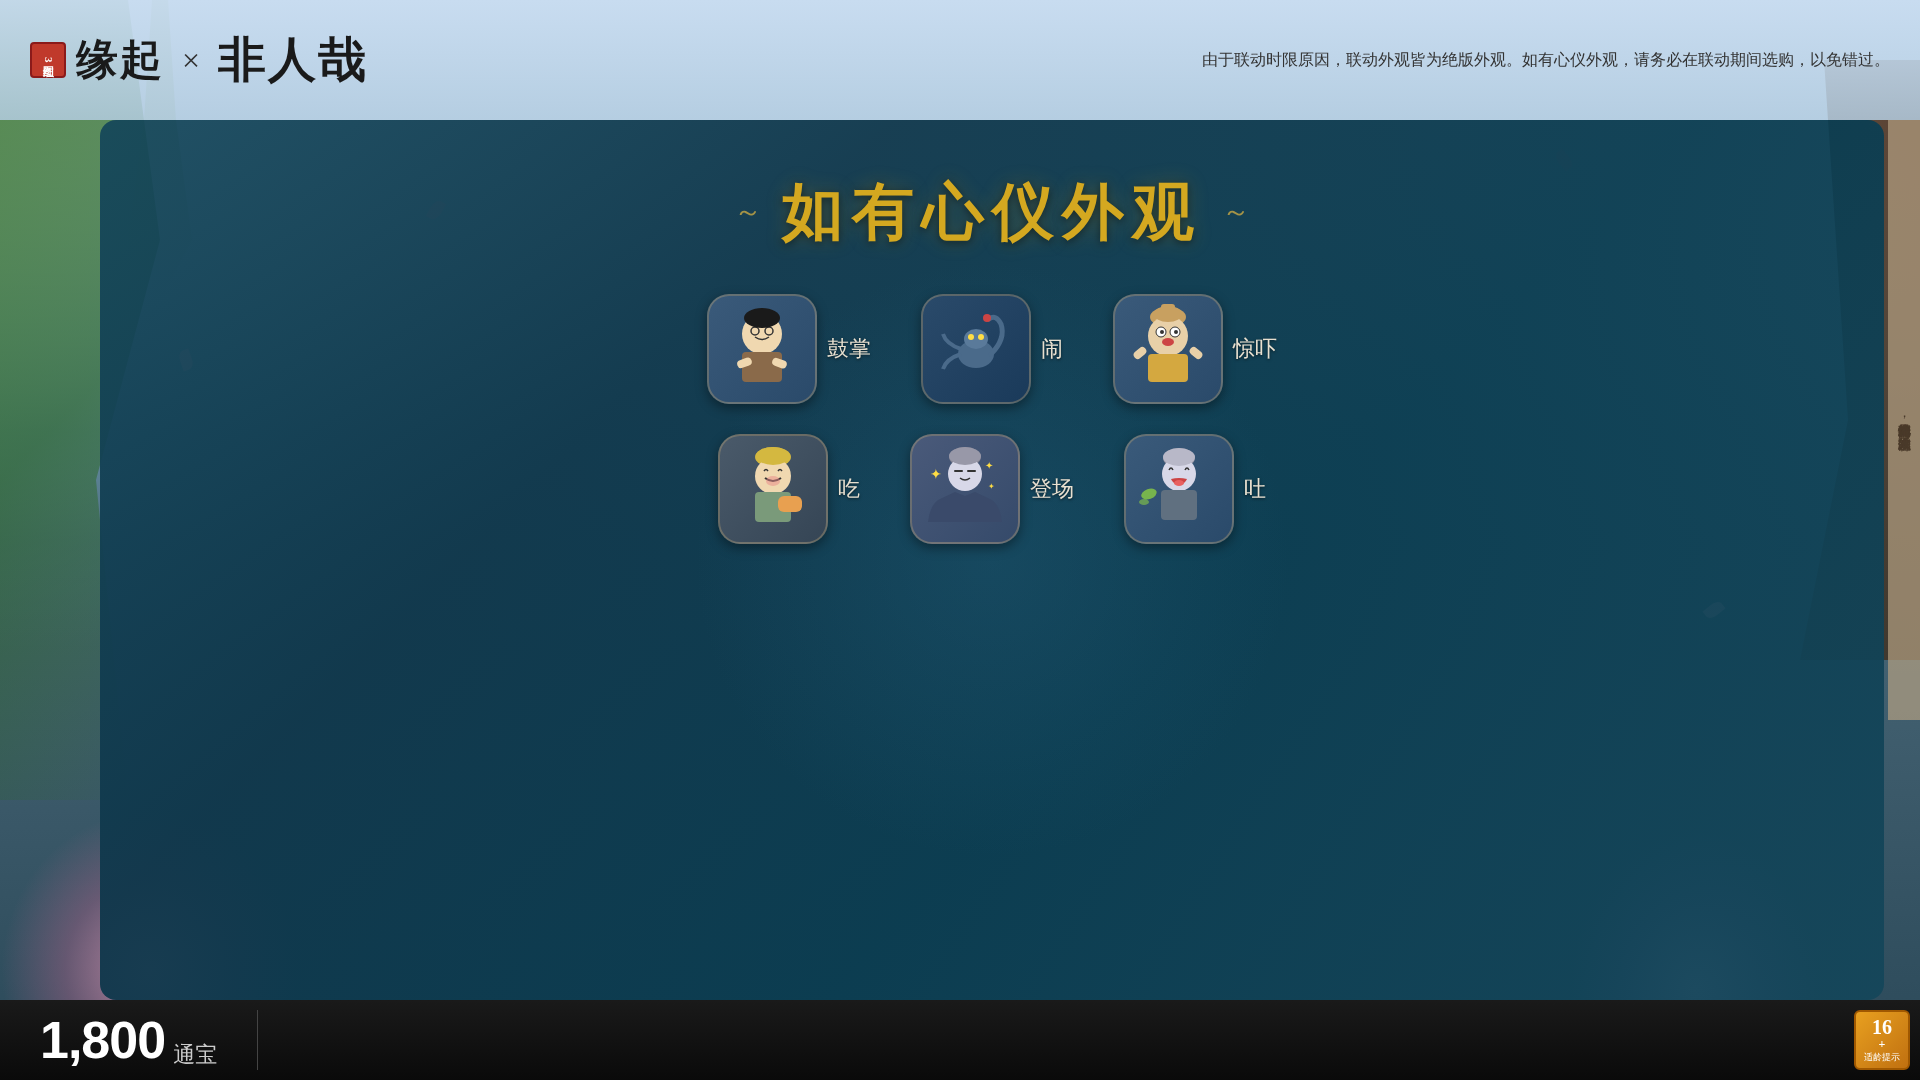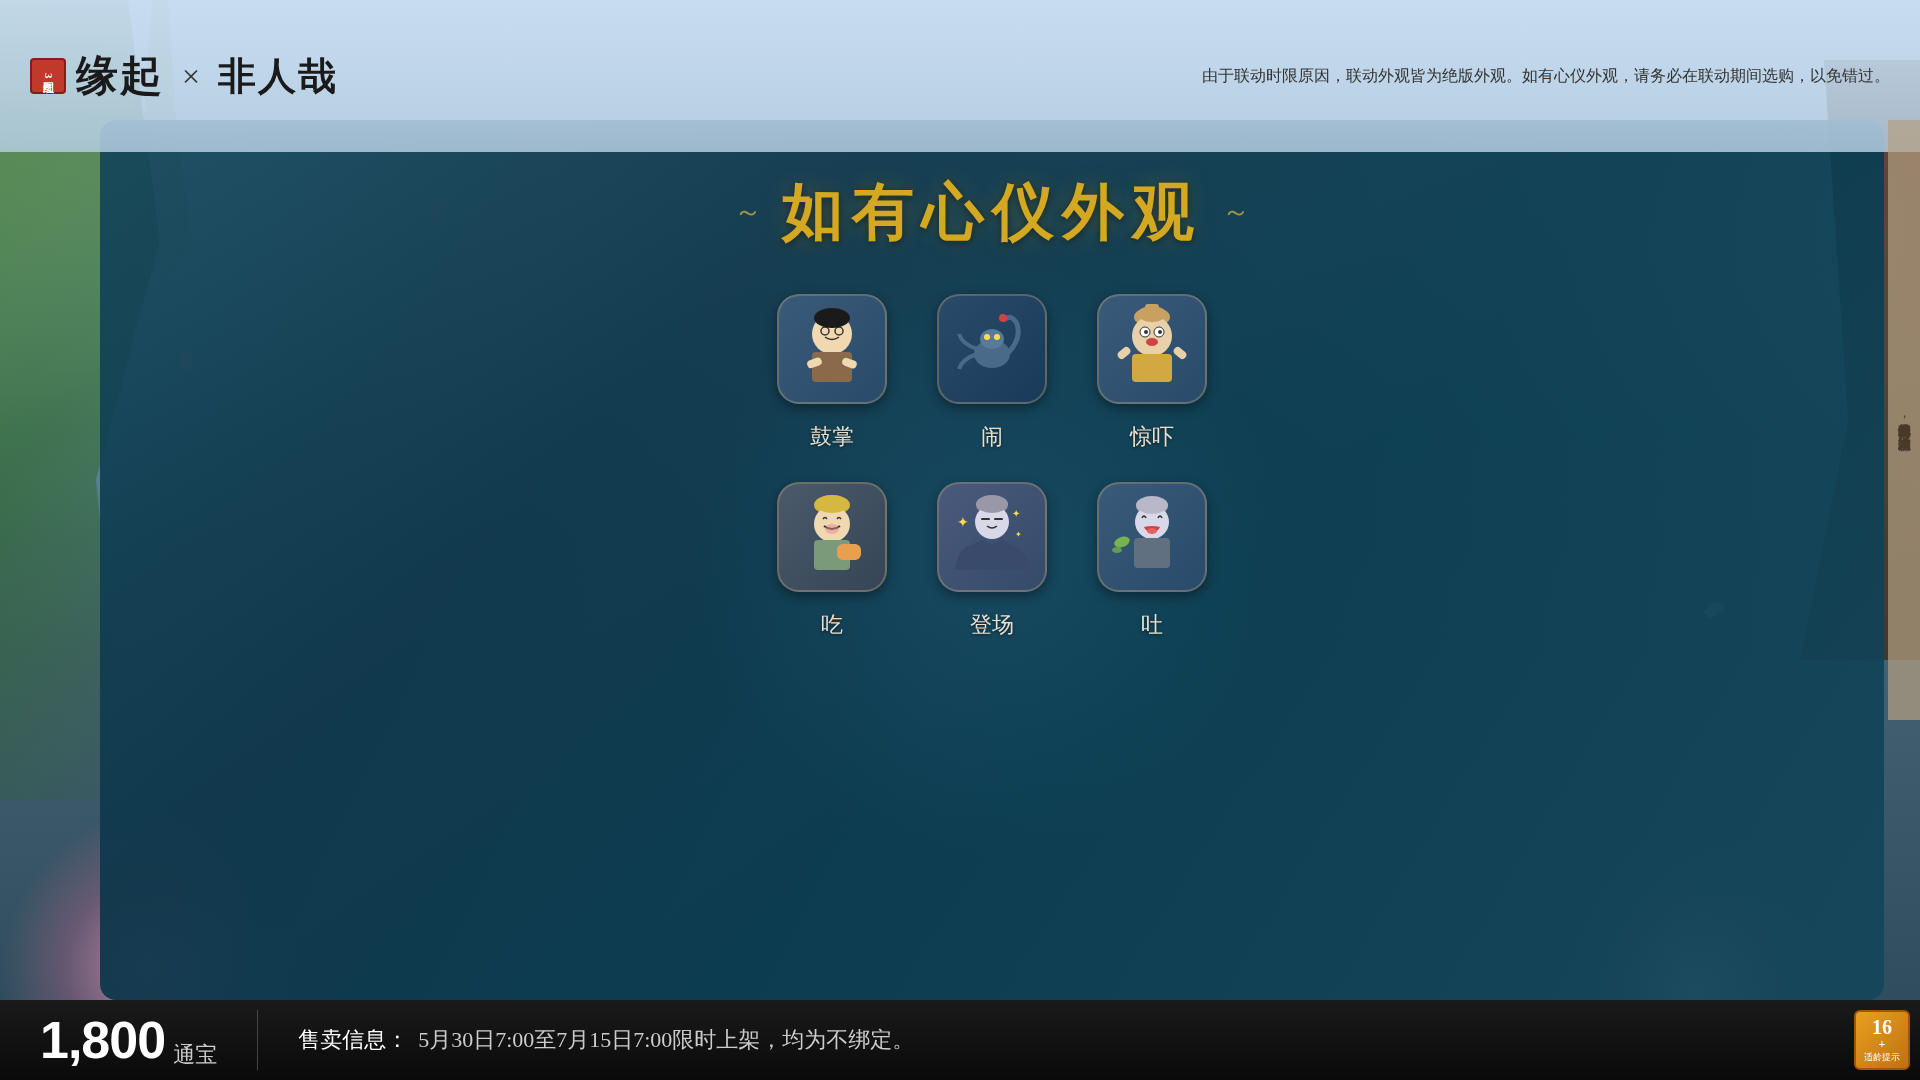--- a/index.html
+++ b/index.html
@@ -73,21 +73,21 @@
       height: 200px;
       background: radial-gradient(ellipse at 50% 80%, rgba(200,180,220,0.7) 0%, rgba(150,120,180,0.4) 40%, transparent 70%);
     }
 
     
     #top-bar {
       position: absolute;
       top: 0;
       left: 0;
       right: 0;
-      height: 152px;
+      height: 120px;
       background: linear-gradient(180deg, rgba(200,220,240,0.95) 0%, rgba(180,205,225,0.85) 100%);
       display: flex;
       align-items: center;
       padding: 0 30px;
       z-index: 10;
     }
 
     #logo {
       display: flex;
       align-items: center;
@@ -117,21 +117,21 @@
       letter-spacing: 2px;
     }
 
     .logo-cross {
       font-size: 32px;
       color: #333;
       margin: 0 8px;
     }
 
     .logo-text-sub {
-      font-size: 38px;
+      font-size: 48px;
       font-weight: bold;
       color: #1a1a1a;
       font-family: 'SimHei', 'STHeiti', sans-serif;
       letter-spacing: 2px;
     }
 
     #top-notice {
       margin-left: auto;
       font-size: 16px;
       color: #333;
@@ -231,23 +231,22 @@
     }
 
     .emote-row {
       display: flex;
       gap: 50px;
       justify-content: center;
     }
 
     .emote-item {
       display: flex;
-      flex-direction: column;
-      align-items: center;
-      gap: 18px;
+      align-items: center;
+      gap: 10px;
       cursor: pointer;
     }
 
     .emote-icon {
       width: 110px;
       height: 110px;
       border-radius: 22px;
       overflow: hidden;
       position: relative;
       border: 2px solid rgba(180,160,120,0.4);
@@ -626,23 +625,19 @@
       </div>
     </div>
   </div>
 </div>
 
 <div id="bottom-bar">
   <div id="price-section">
     <span class="price-number">1,800</span>
     <span class="price-unit">通宝</span>
   </div>
-  <div id="sale-section">
-    <span class="sale-label">售卖信息：</span>
-    <span class="sale-text">5月30日7:00至7月15日7:00限时上架，均为不绑定。</span>
-  </div>
 </div>
 
 <div id="age-badge">
   <span class="age-number">16</span>
   <span class="age-plus">+</span>
   <span class="age-sub-text">适龄提示</span>
 </div>
 
 </body></html>

